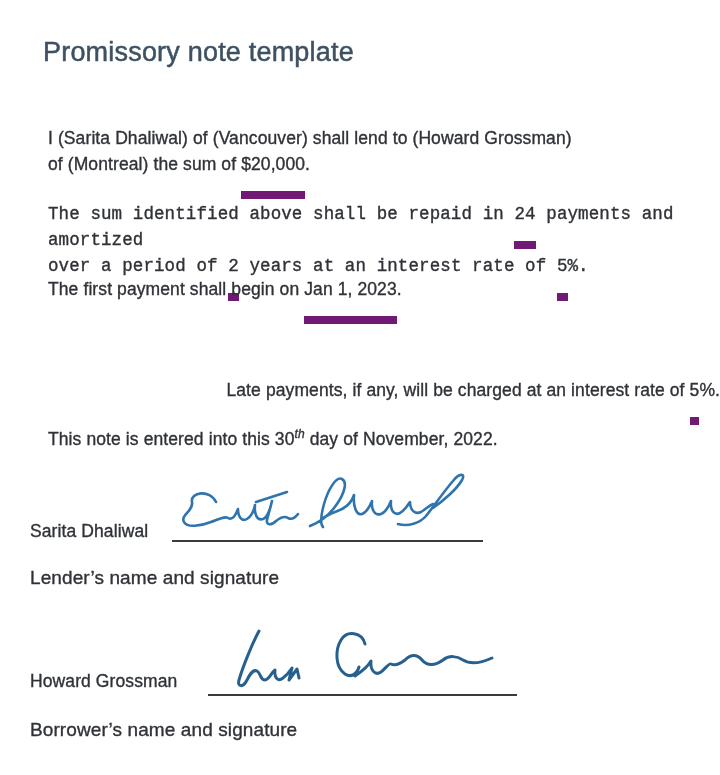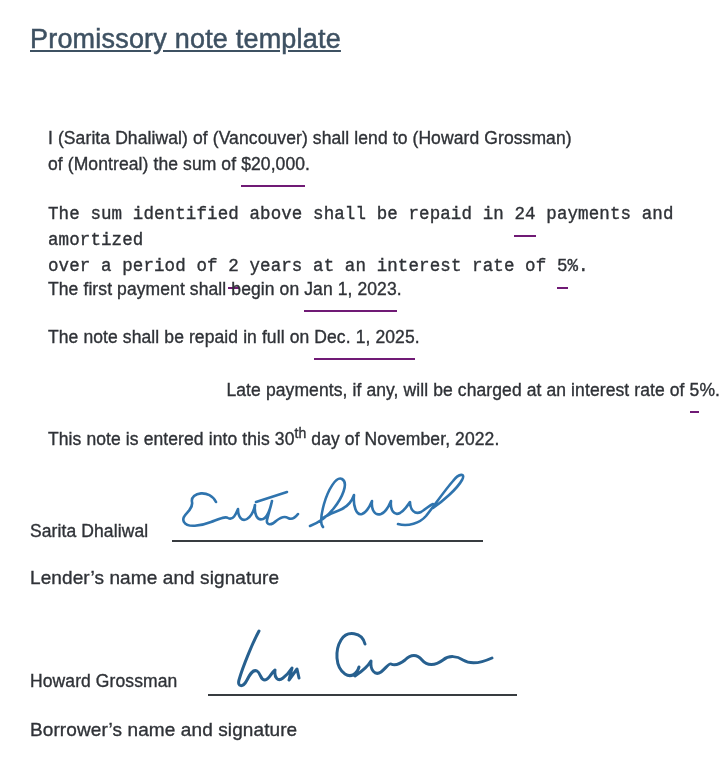--- a/index.html
+++ b/index.html
@@ -9,47 +9,47 @@
     height: 775px;
     background: #ffffff;
     font-family: "Liberation Sans", sans-serif;
     color: #2f3237;
     overflow: hidden;
   }
   .page-title {
     position: absolute;
     left: 30px;
     top: 24px;
-    margin: 0;
+    margin: 13px;
     font-size: 27px;
     font-weight: 500;
     color: #3e5162;
     -webkit-text-stroke: 0.5px #3e5162;
     letter-spacing: 0.2px;
-    text-decoration: underline;
   }
   .clause {
     position: absolute;
     left: 30px;
     width: 672px;
     margin: 18px;
     font-size: 17.5px;
     line-height: 26px;
     color: #2f3237;
     -webkit-text-stroke: 0.35px #2f3237;
     letter-spacing: 0.1px;
   }
   .uv {
-    border-bottom: 2px solid #701a75;
-    padding-bottom: 11px;
+    border-bottom: 8px solid #701a75;
+    padding-bottom: 17px;
   }
   sup.ordinal {
-    font-size: 14px;
+    font-size: 12px;
     vertical-align: super;
     line-height: 0;
+    font-style: italic;
   }
   .clause-principal      { top: 107px; }
   .clause-repayment      { top: 183px; font-family: Liberation Mono, monospace; }
   .clause-first-payment  { top: 258px; }
   .clause-full-repayment { top: 306px; }
   .clause-late-payment   { top: 359px; text-align: right; }
   .clause-execution      { top: 408px; }
 
   .sig-name {
     position: absolute;
@@ -93,21 +93,20 @@
 <div class="page">
 
   <h1 class="page-title">Promissory note template</h1>
 
   <p class="clause clause-principal"><span>I (Sarita Dhaliwal) of (Vancouver) shall lend to (Howard Grossman)</span><br><span>of (Montreal) the sum of </span><span class="uv">$20,000</span><span>.</span></p>
 
   <p class="clause clause-repayment"><span>The sum identified above shall be repaid in </span><span class="uv">24</span><span> payments and amortized</span><br><span>over a period of </span><span class="uv">2</span><span> years at an interest rate of </span><span class="uv">5</span><span>%.</span></p>
 
   <p class="clause clause-first-payment"><span>The first payment shall begin on </span><span class="uv">Jan 1, 2023</span><span>.</span></p>
 
-  <p class="clause clause-full-repayment"><span>The note shall be repaid in full on </span><span class="uv">Dec. 1, 2025</span><span>.</span></p>
 
   <p class="clause clause-late-payment"><span>Late payments, if any, will be charged at an interest rate of </span><span class="uv">5</span><span>%.</span></p>
 
   <p class="clause clause-execution"><span>This note is entered into this 30</span><sup class="ordinal">th</sup><span> day of November, 2022.</span></p>
 
   <p class="sig-name lender-name">Sarita Dhaliwal</p>
   <div class="sig-line lender-line"></div>
   <svg class="sig-ink lender-ink" width="320" height="75" viewBox="0 0 320 75" fill="none" xmlns="http://www.w3.org/2000/svg">
     <g stroke="#2f74ae" stroke-width="2.6" stroke-linecap="round" stroke-linejoin="round" fill="none">
       <path d="M46 30 C40 17 20 20 22 30 C24 39 10 43 14 50 C17 56 31 54 41 50 C49 47 55 44 58 46 C63 49 66 42 68 37 C68 45 72 50 77 47 C82 44 84 38 85 33 C84 42 87 49 93 47 C98 45 100 38 102 29 L97 48 C96 53 101 54 106 49 C111 45 115 44 118 46 C122 48 125 46 128 42"></path>

